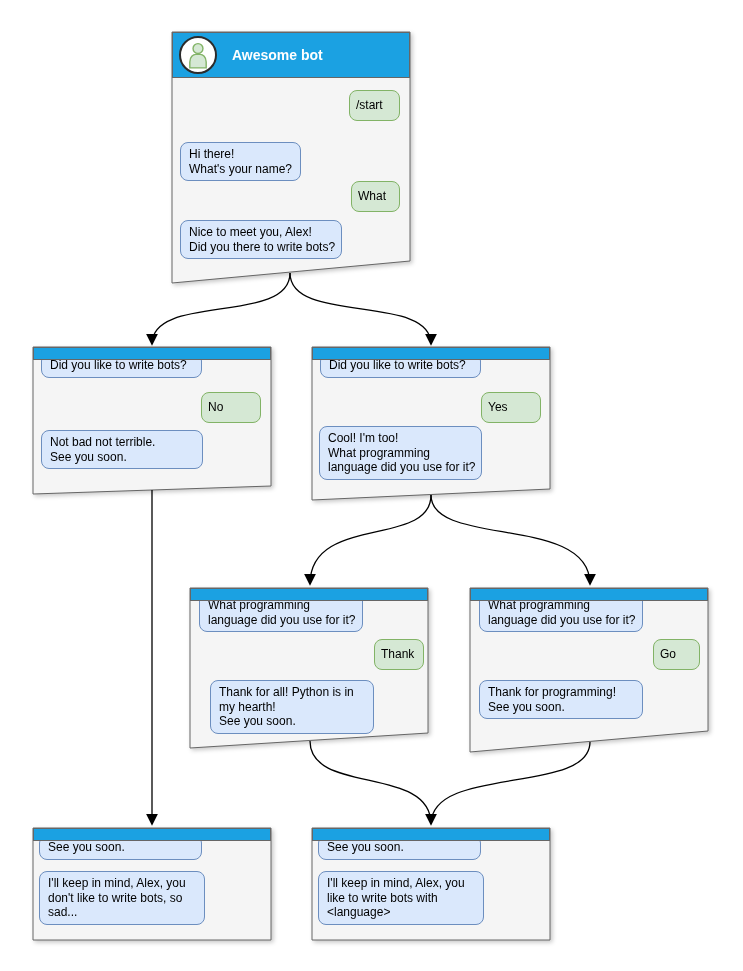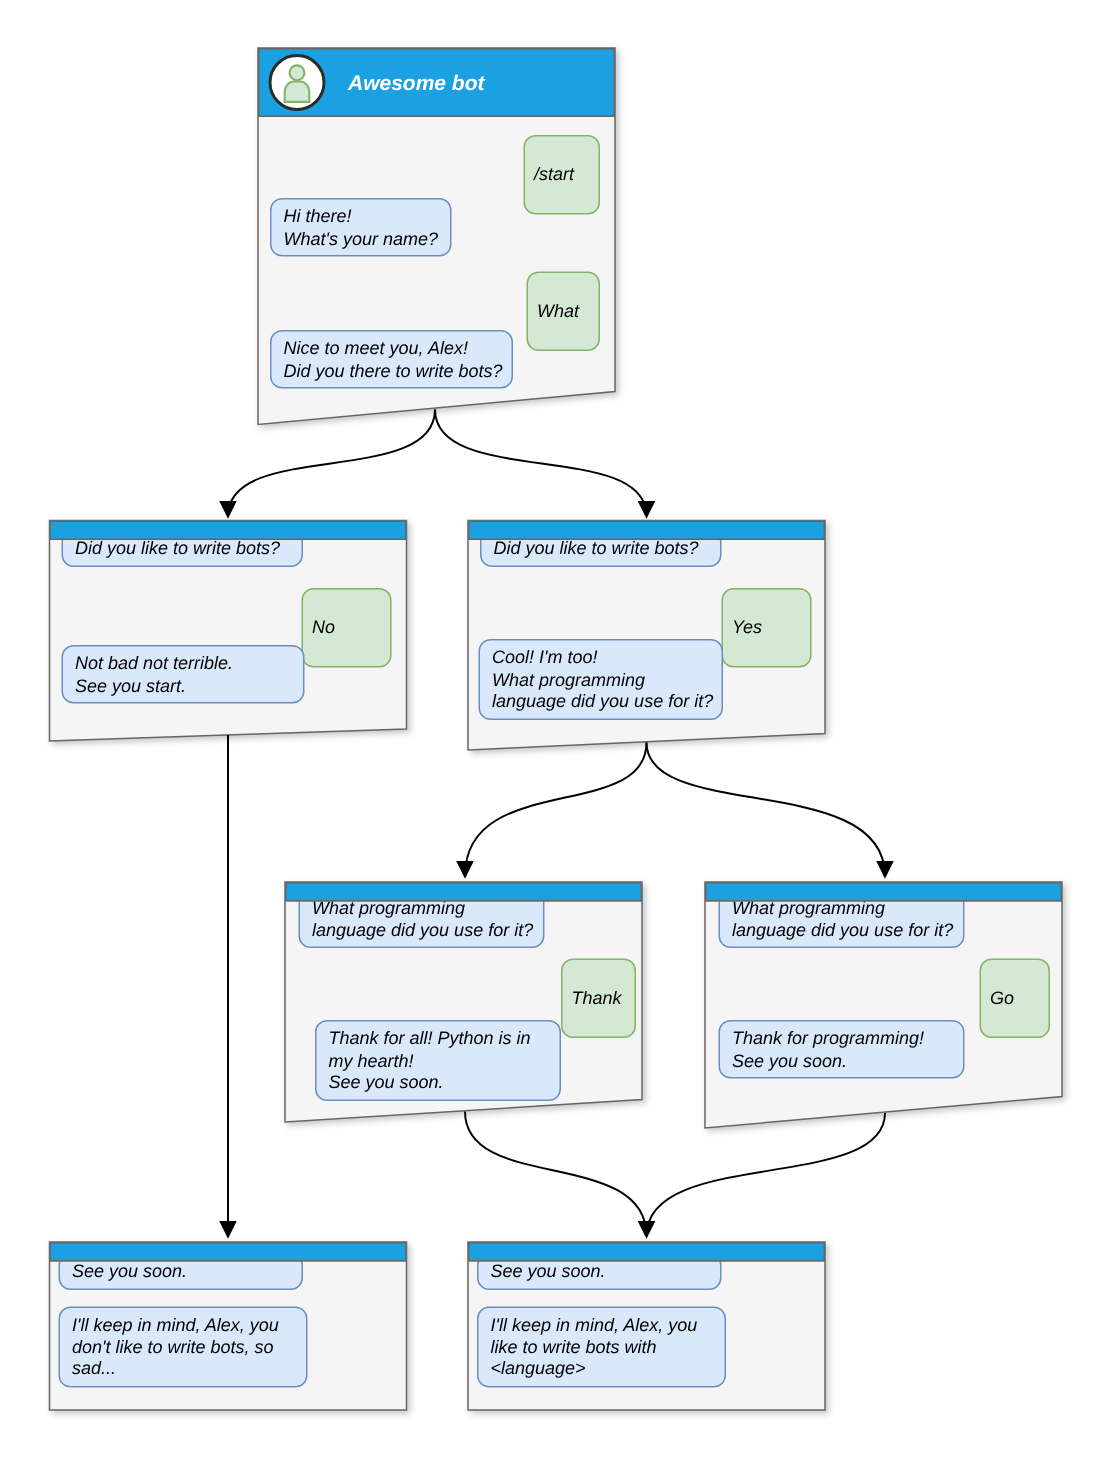--- a/index.html
+++ b/index.html
@@ -1,19 +1,18 @@
 <!DOCTYPE html>
 <html><head>
 <meta charset="utf-8">
 <style>
   html,body{margin:0;padding:0;background:#ffffff;}
   .canvas{
     position:relative;width:743px;height:971px;background:#ffffff;overflow:hidden;
     font-family:"Liberation Sans",sans-serif;
-    font-style:italic;
   }
   .bg-svg{position:absolute;left:0;top:0;z-index:0;}
   .shapes{filter:drop-shadow(2px 2px 2px rgba(0,0,0,0.22));}
   .window{position:absolute;z-index:1;}
   .titlebar{
     position:absolute;left:0;top:0;width:100%;height:13px;box-sizing:border-box;
     background:#1ba1e2;border:1px solid #666666;z-index:3;
   }
   .header{
     position:absolute;left:0;top:0;width:100%;height:46px;box-sizing:border-box;
@@ -24,21 +23,21 @@
     width:38px;height:38px;border-radius:50%;background:#ffffff;border:2px solid #2b2b2b;
     box-sizing:border-box;margin-left:6px;flex:0 0 auto;
     display:flex;align-items:center;justify-content:center;
   }
   .title{color:#ffffff;font-size:14px;font-weight:bold;margin-left:15px;white-space:pre;}
   .bubble{
     position:absolute;z-index:2;box-sizing:border-box;border-radius:8px;
     font-size:12px;line-height:14.5px;color:#000;white-space:pre;padding:4px 8px;
   }
   .bot{background:#dae8fc;border:1px solid #6c8ebf;}
-  .user{background:#d5e8d4;border:1px solid #82b366;padding:18px 6px;}
+  .user{background:#d5e8d4;border:1px solid #82b366;padding:7px 6px;}
 </style>
 </head>
 <body>
 
 <div class="canvas">
 
   <svg class="bg-svg" width="743" height="971" viewBox="0 0 743 971">
     <defs>
       <marker id="arrowhead" viewBox="0 0 10 10" refX="8.5" refY="5" markerWidth="9" markerHeight="9" orient="auto-start-reverse">
         <path d="M0,0 L10,5 L0,10 Z" fill="#000000"></path>
@@ -72,32 +71,32 @@
         <svg width="26" height="28" viewBox="0 0 24 26">
           <g fill="#d5e8d4" stroke="#82b366" stroke-width="1.3">
             <path d="M4.4,25 L4.4,19.5 C4.4,14.6 7.5,12.4 10,12.4 L14,12.4 C16.5,12.4 19.6,14.6 19.6,19.5 L19.6,25 Z"></path>
             <circle cx="12" cy="7" r="4.6"></circle>
           </g>
         </svg>
       </div>
       <div class="title">Awesome bot</div>
     </div>
     <div class="bubble user" style="left:177px;top:58px;width:51px">/start</div>
-    <div class="bubble bot" style="left:8px;top:100px;width:121px">Hi there!
+    <div class="bubble bot" style="left:8px;top:110px;width:121px">Hi there!
 What's your name?</div>
     <div class="bubble user" style="left:179px;top:149px;width:49px">What</div>
     <div class="bubble bot" style="left:8px;top:188px;width:162px">Nice to meet you, Alex!
 Did you there to write bots?</div>
   </div>
 
   <div class="window" style="left:33px;top:347px;width:238px;height:147px">
     <div class="bubble bot" style="left:8px;top:6px;width:161px">Did you like to write bots?</div>
     <div class="bubble user" style="left:168px;top:45px;width:60px">No</div>
     <div class="bubble bot" style="left:8px;top:83px;width:162px">Not bad not terrible.
-See you start.</div>
+See you soon.</div>
     <div class="titlebar"></div>
   </div>
 
   <div class="window" style="left:312px;top:347px;width:238px;height:153px">
     <div class="bubble bot" style="left:8px;top:6px;width:161px">Did you like to write bots?</div>
     <div class="bubble user" style="left:169px;top:45px;width:60px">Yes</div>
     <div class="bubble bot" style="left:7px;top:79px;width:163px">Cool! I'm too!
 What programming
 language did you use for it?</div>
     <div class="titlebar"></div>

